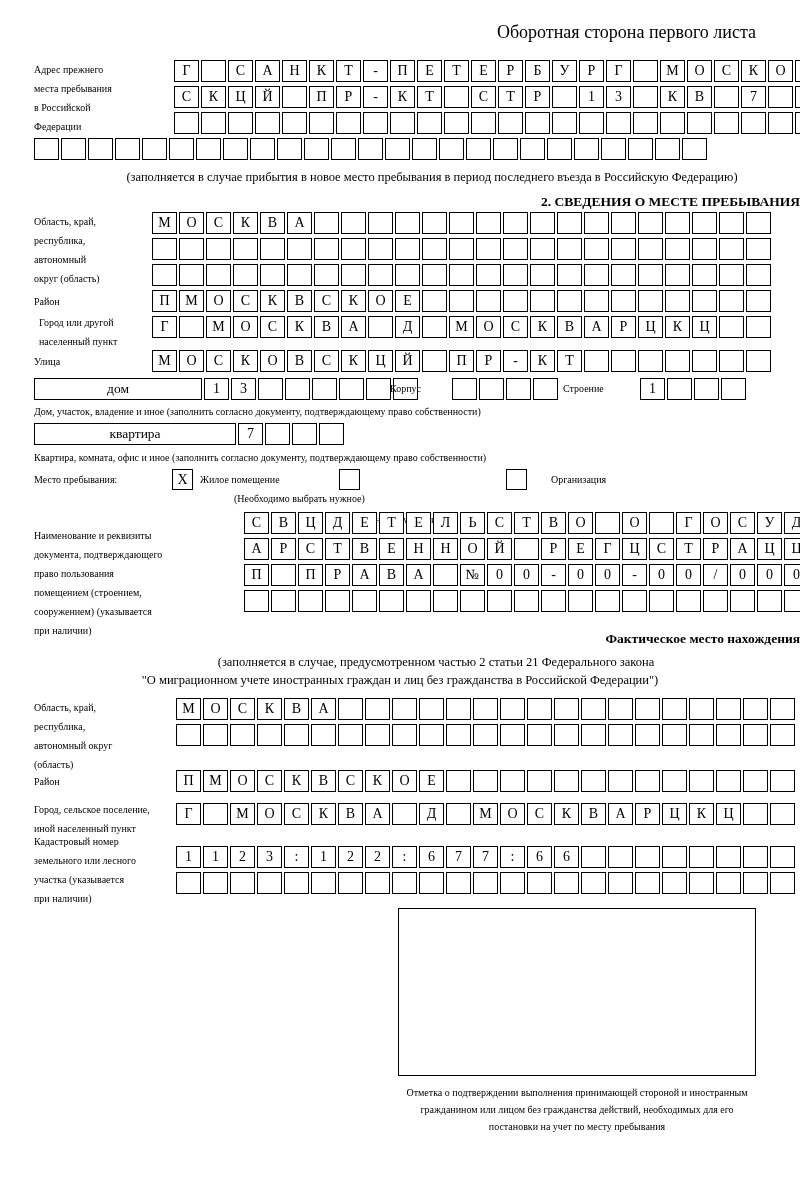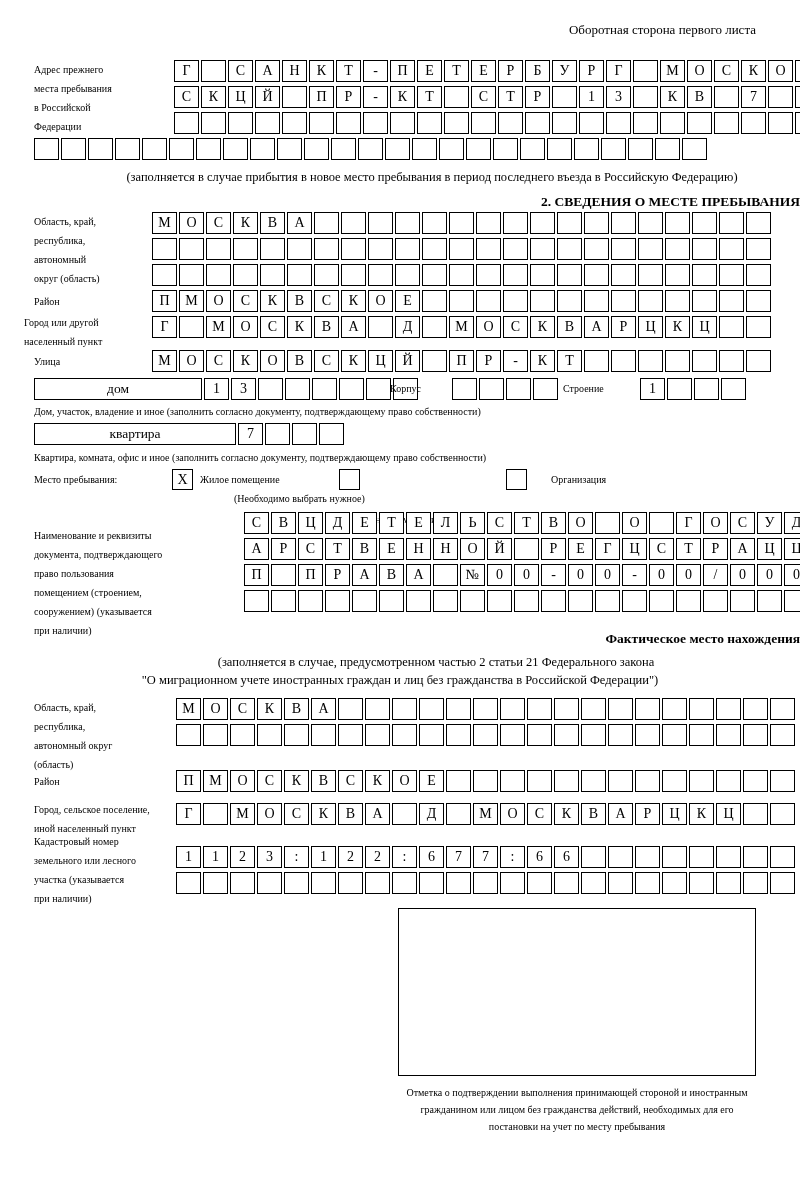--- a/index.html
+++ b/index.html
@@ -16,21 +16,21 @@
     width: 800px;
     height: 1180px;
     margin: 0 auto;
     background: #fff;
     overflow: hidden;
   }
   .hdr-right {
     position: absolute;
     right: 44px;
     top: 22px;
-    font-size: 13px;
+    font-size: 18px;
   }
   .lbl {
     position: absolute;
     font-size: 10px;
     line-height: 19px;
     white-space: pre-line;
   }
   .center-title {
     position: absolute;
     width: 100%;
@@ -315,21 +315,21 @@
       <div class="cell"></div>
       <div class="cell"></div>
       <div class="cell"></div>
       <div class="cell"></div>
       <div class="cell"></div>
       <div class="cell"></div>
       <div class="cell"></div>
       <div class="cell"></div>
     </div>
 
-  <div class="lbl" style="left:24px; top:313px; width:120px;">Город или другой
+  <div class="lbl" style="left:39px; top:313px; width:120px;">Город или другой
 населенный пункт</div>
   <div class="row" id="s2-city-0" style="left:152px; top:316px;">
       <div class="cell">Г</div>
       <div class="cell"></div>
       <div class="cell">М</div>
       <div class="cell">О</div>
       <div class="cell">С</div>
       <div class="cell">К</div>
       <div class="cell">В</div>
       <div class="cell">А</div>

